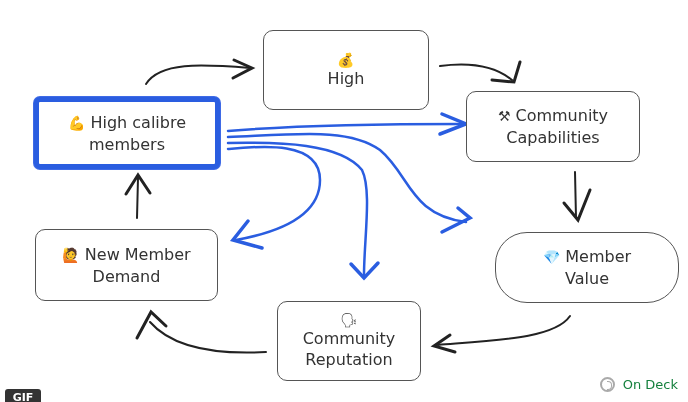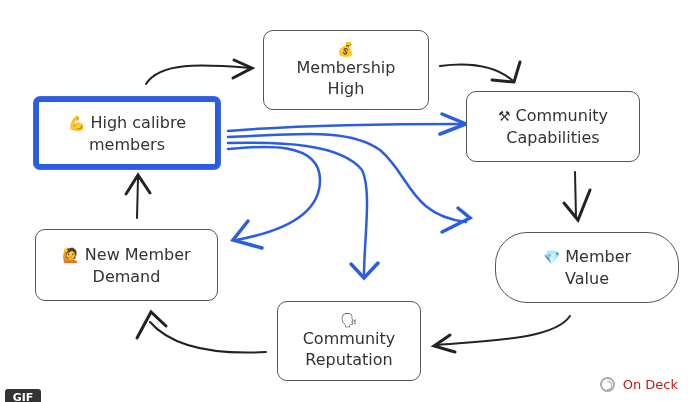--- a/index.html
+++ b/index.html
@@ -7,21 +7,21 @@
   .node{position:absolute;box-sizing:border-box;border:1.5px solid #555;border-radius:10px;background:#fff;display:flex;flex-direction:column;align-items:center;justify-content:center;text-align:center;font-size:16px;line-height:21px;color:#333;}
   .node .emoji{font-size:14px;line-height:16px;}
   .inline-emoji{font-size:14px;margin-right:5px;}
   #n-high{left:34px;top:97px;width:186px;height:72px;border:5px solid #2a5de0;border-radius:6px;box-shadow:0 0 0 1px #3e6ae6;justify-content:center;}
   #n-dues{left:263px;top:30px;width:166px;height:80px;}
   #n-cap{left:466px;top:91px;width:174px;height:71px;}
   #n-value{left:495px;top:232px;width:184px;height:71px;border-radius:32px;}
   #n-rep{left:277px;top:301px;width:144px;height:80px;}
   #n-demand{left:35px;top:229px;width:183px;height:72px;}
   svg.arrows{position:absolute;left:0;top:0;}
-  .brand{position:absolute;right:10px;bottom:10px;display:flex;align-items:center;color:#b91c1c;font-size:13px;}
+  .brand{position:absolute;right:10px;bottom:10px;display:flex;align-items:center;color:#15803d;font-size:13px;}
   .brand .logo{width:15px;height:15px;border:2px solid #aaa;border-radius:50%;margin-right:8px;box-sizing:border-box;position:relative;}
   .brand .logo::after{content:"";position:absolute;left:5px;top:2px;width:4px;height:7px;border:1.5px solid #aaa;border-left:none;border-radius:0 4px 4px 0;}
   .gif{position:absolute;left:5px;top:389px;width:36px;height:20px;background:#333;border-radius:3px;color:#fff;font-size:11px;font-weight:bold;text-align:center;line-height:18px;}
 </style>
 </head>
 <body>
 
 <svg class="arrows" width="688" height="402">
 
   <g stroke="#222" fill="none" stroke-linecap="round" stroke-width="2">
@@ -46,21 +46,20 @@
     <path d="M458 208 L470 218 L442 232" stroke-width="3.5"></path>
     <path d="M228 143 C280 142, 340 143, 362 170 C372 190, 364 240, 364 275"></path>
     <path d="M351 264 L364 278 L378 263" stroke-width="3.5"></path>
     <path d="M228 149 C260 146, 320 140, 320 180 C320 215, 280 232, 236 240"></path>
     <path d="M248 221 L233 240 L262 248" stroke-width="3.5"></path>
   </g>
 </svg>
 
 <div class="node" id="n-dues">
   <span class="emoji">💰</span>
-  <span>Membership</span>
   <span>High</span>
 </div>
 
 <div class="node" id="n-high">
   <div><span class="inline-emoji">💪</span><span>High calibre</span></div>
   <span>members</span>
 </div>
 
 <div class="node" id="n-cap">
   <div><span class="inline-emoji">⚒</span><span>Community</span></div>

